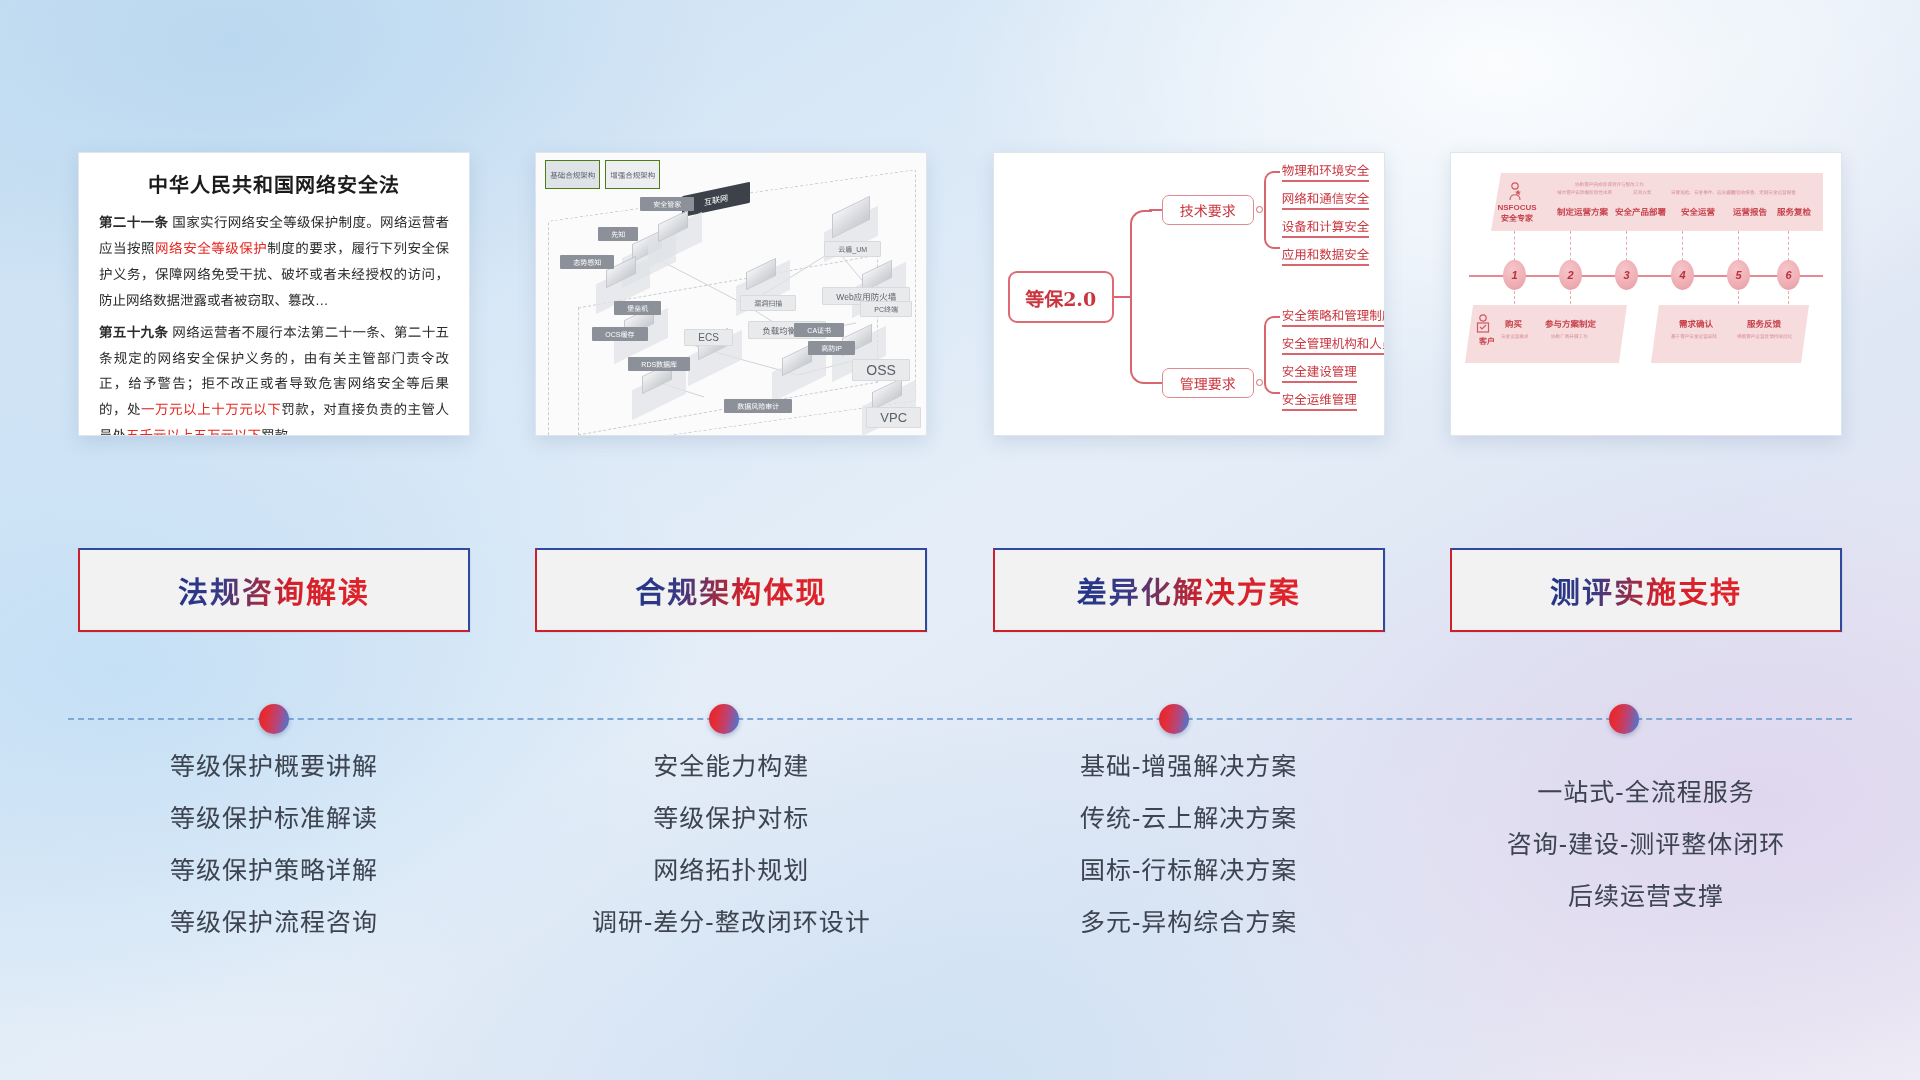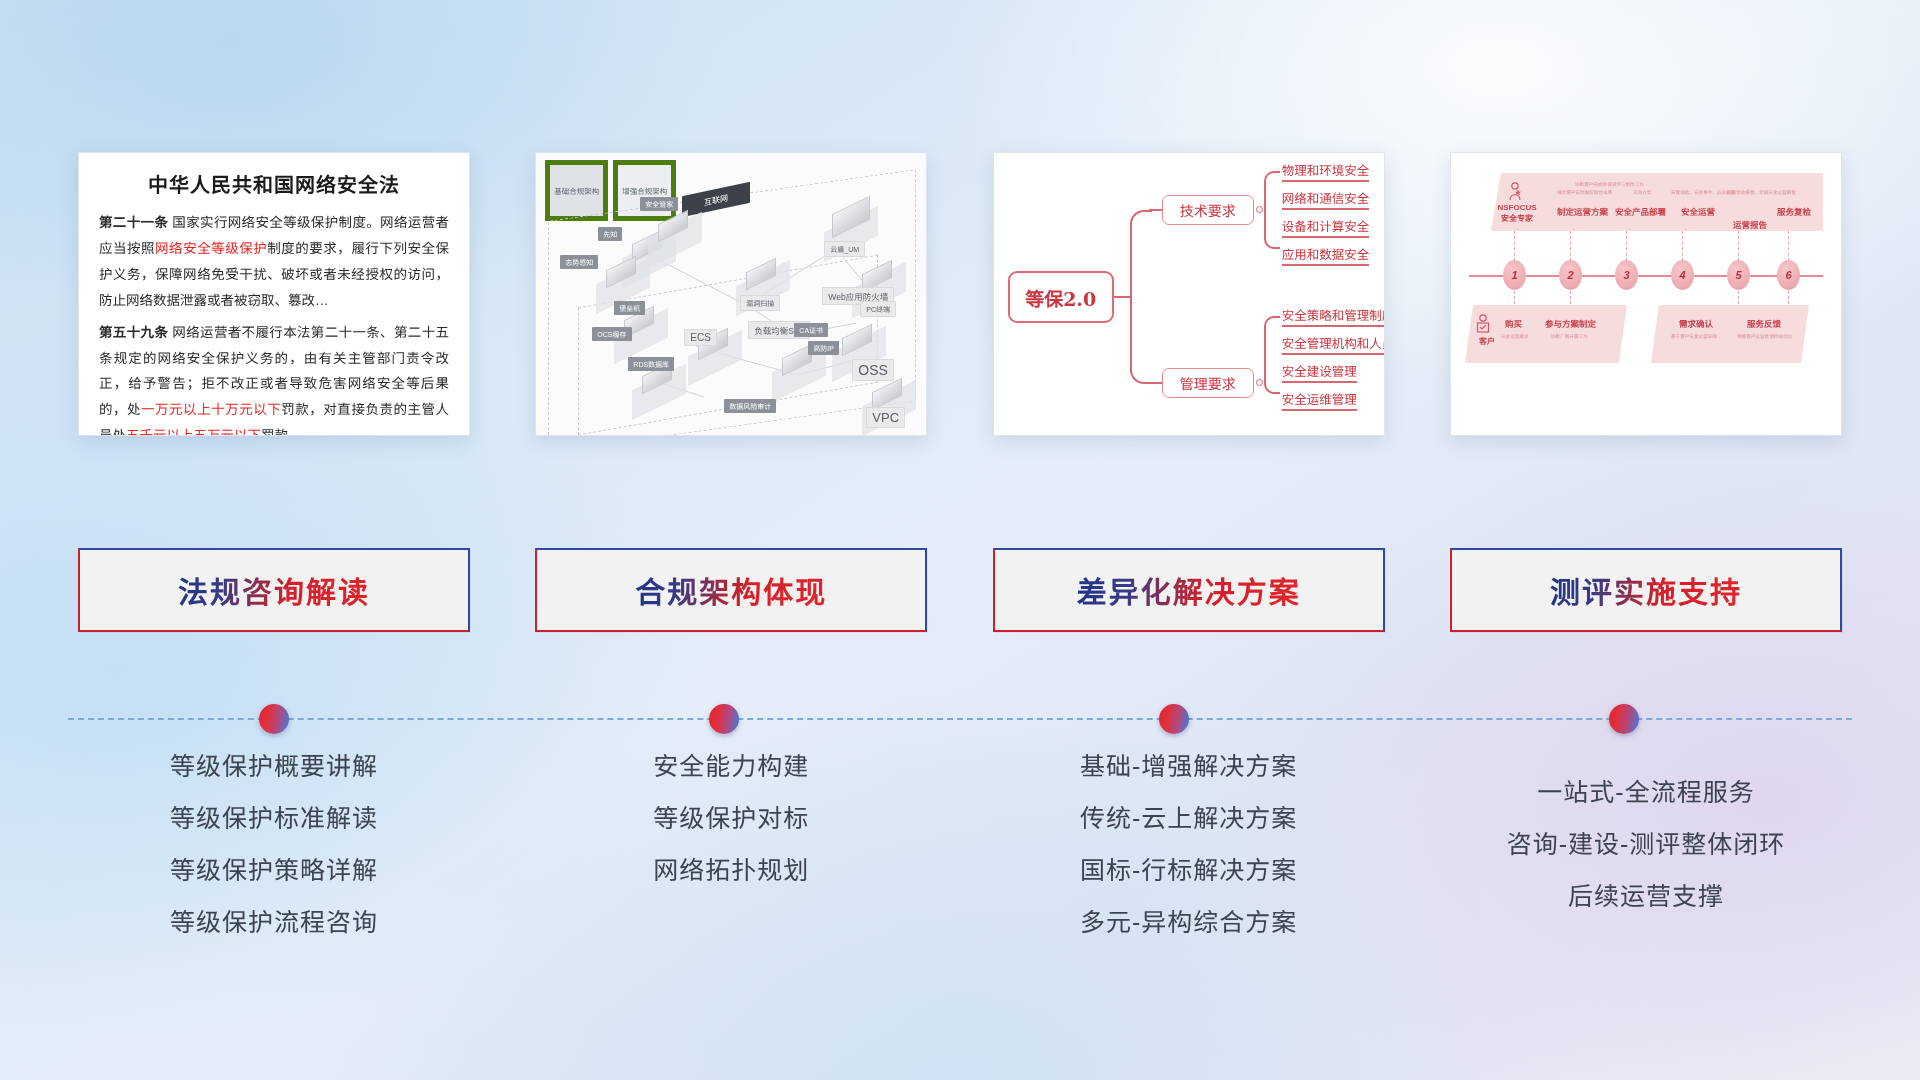--- a/index.html
+++ b/index.html
@@ -68,29 +68,29 @@
   .law-para b { font-weight: bold; }
   .hl { color: #e8251f; }
 
   
   .arch { background: #fbfbfc; position: relative; }
   .arch-tabs {
     position: absolute; top: 7px; left: 9px;
     display: flex; gap: 5px;
     font-size: 7.5px; color: #5d6470;
   }
-  .arch-tabs span { background: #eceef1; padding: 20px 4px; border: 5px solid #4d7c0f; }
+  .arch-tabs span { background: #eceef1; padding: 8px 4px; border: 1px solid #4d7c0f; }
   .arch-tabs span.on { background: #dfe3e8; }
   .arch-canvas { position: absolute; inset: 0; }
   .nodebox {
     position: absolute;
     font-size: 7px;
     color: #fff;
     background: #8b9099;
-    padding: 2px 5px;
+    padding: 2px 13px;
     white-space: nowrap;
     border-radius: 1px;
   }
   .nodebox.lt { background: #e9eaec; color: #5a5f67; border: 1px solid #d8dade; }
   .nodebox.dk { background: #3d4149; }
   .cube {
     position: absolute;
     width: 30px; height: 18px;
     background: linear-gradient(160deg,#f2f3f5 0%, #dcdee2 50%, #c7cace 100%);
     transform: skewY(-26deg) skewX(0deg) rotate(0deg);
@@ -375,21 +375,21 @@
 
         <div class="nsf-small" style="left:92px; top:24px;">结合客户实际需阶段性出具</div>
         <div class="nsf-small" style="left:168px; top:24px;">交测方案</div>
         <div class="nsf-small" style="left:206px; top:24px;">日常巡检、安全事件、应急处置</div>
         <div class="nsf-small" style="left:262px; top:24px;">交付验收报告、定期安全运营报告</div>
         <div class="nsf-small" style="left:110px; top:16px;">协助客户完成等保测评与整改工作</div>
 
         <div class="nsf-label" style="left:92px;  top:40px;">制定运营方案</div>
         <div class="nsf-label" style="left:150px; top:40px;">安全产品部署</div>
         <div class="nsf-label" style="left:216px; top:40px;">安全运营</div>
-        <div class="nsf-label" style="left:268px; top:40px;margin-top:13px;">运营报告</div>
+        <div class="nsf-label" style="left:268px; top:40px;">运营报告</div>
         <div class="nsf-label" style="left:312px; top:40px;">服务复检</div>
 
         <div class="tl-line"></div>
         <div class="tl-node" style="left:38px;">1</div>
         <div class="tl-node" style="left:94px;">2</div>
         <div class="tl-node" style="left:150px;">3</div>
         <div class="tl-node" style="left:206px;">4</div>
         <div class="tl-node" style="left:262px;">5</div>
         <div class="tl-node" style="left:312px;">6</div>
 
@@ -452,20 +452,21 @@
     <div class="list-col">
       <div class="li">等级保护概要讲解</div>
       <div class="li">等级保护标准解读</div>
       <div class="li">等级保护策略详解</div>
       <div class="li">等级保护流程咨询</div>
     </div>
     <div class="list-col">
       <div class="li">安全能力构建</div>
       <div class="li">等级保护对标</div>
       <div class="li">网络拓扑规划</div>
+      <div class="li">调研-差分-整改闭环设计</div>
     </div>
     <div class="list-col">
       <div class="li">基础-增强解决方案</div>
       <div class="li">传统-云上解决方案</div>
       <div class="li">国标-行标解决方案</div>
       <div class="li">多元-异构综合方案</div>
     </div>
     <div class="list-col shift">
       <div class="li">一站式-全流程服务</div>
       <div class="li">咨询-建设-测评整体闭环</div>

